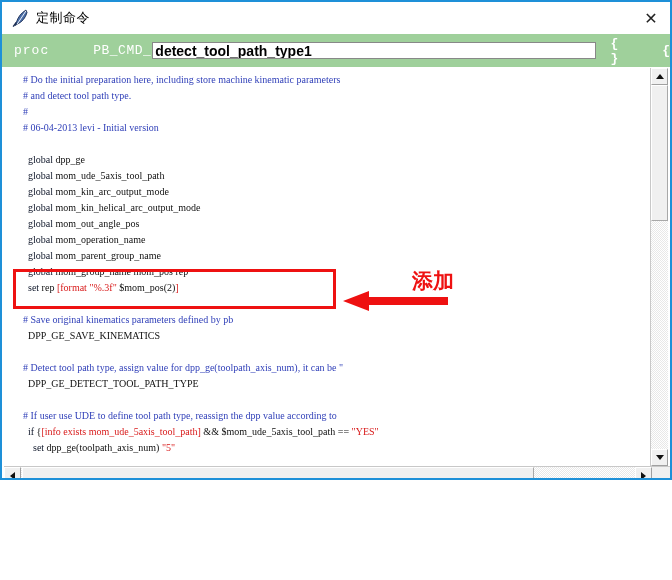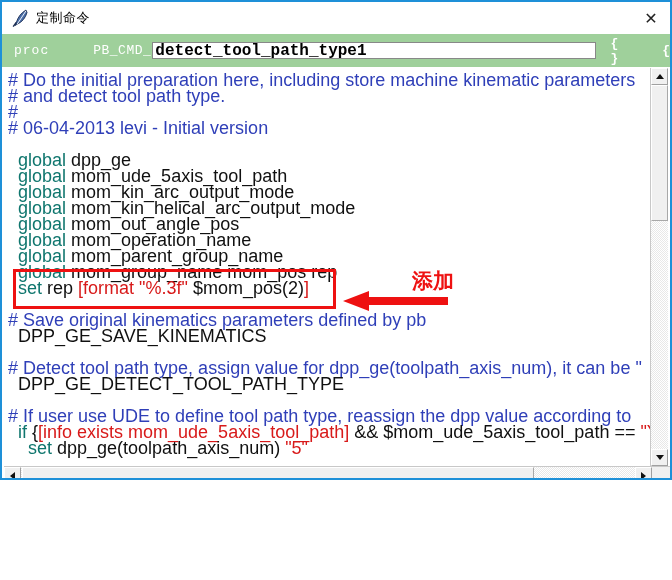--- a/index.html
+++ b/index.html
@@ -56,54 +56,54 @@
   }
   .proc-prefix {
     color: #ffffff; font-size: 13px;
     font-family: "Liberation Mono", monospace;
     margin-left: 44px; letter-spacing: 0.5px;
   }
   .proc-name-input {
     width: 452px; height: 17px;
     background: #ffffff;
     border: 1px solid #888888;
-    font-family: Liberation Mono, monospace;
-    font-size: 16px; font-weight: bold;
+    font-family: Liberation Sans, sans-serif;
+    font-size: 14px; font-weight: bold;
     color: #000000;
     padding: 0 2px; margin-left: 1px;
     line-height: 15px;
   }
   .proc-brace {
     color: #ffffff; font-size: 13px; font-weight: bold;
     font-family: "Liberation Mono", monospace;
   }
   .brace-a { margin-left: 14px; letter-spacing: 5px; }
   .brace-b { margin-left: 14px; }
 
   
   .editor-wrap {
     position: absolute; left: 2px; top: 66px;
     width: 664px; height: 398px;
     background: #ffffff;
     overflow: hidden;
   }
   .code {
-    position: absolute; left: 0; top: 0;
+    position: absolute; left: 15px; top: 0;
     width: 646px; height: 398px;
     padding: 4px 0 0 4px;
-    font-family: Liberation Sans, sans-serif;
-    font-size: 18px;
+    font-family: Liberation Serif, serif;
+    font-size: 10px;
     line-height: 16px;
     white-space: pre;
     overflow: hidden;
     color: #000000;
   }
   .code .ln { height: 16px; display: block; }
   .cm { color: #2f3fb8; }          
-  .kw { color: #0f766e; margin-top: 32px; }          
+  .kw { color: #0f172a; margin-top: 32px; }          
   .st { color: #d81a1a; }          
   .br { color: #d81a1a; }          
   .pl { color: #101010; }          
 
   
   .vscroll {
     position: absolute; right: 0; top: 0;
     width: 18px; height: 398px;
     background: #ffffff;
     border-left: 1px solid #c8c8c8;

